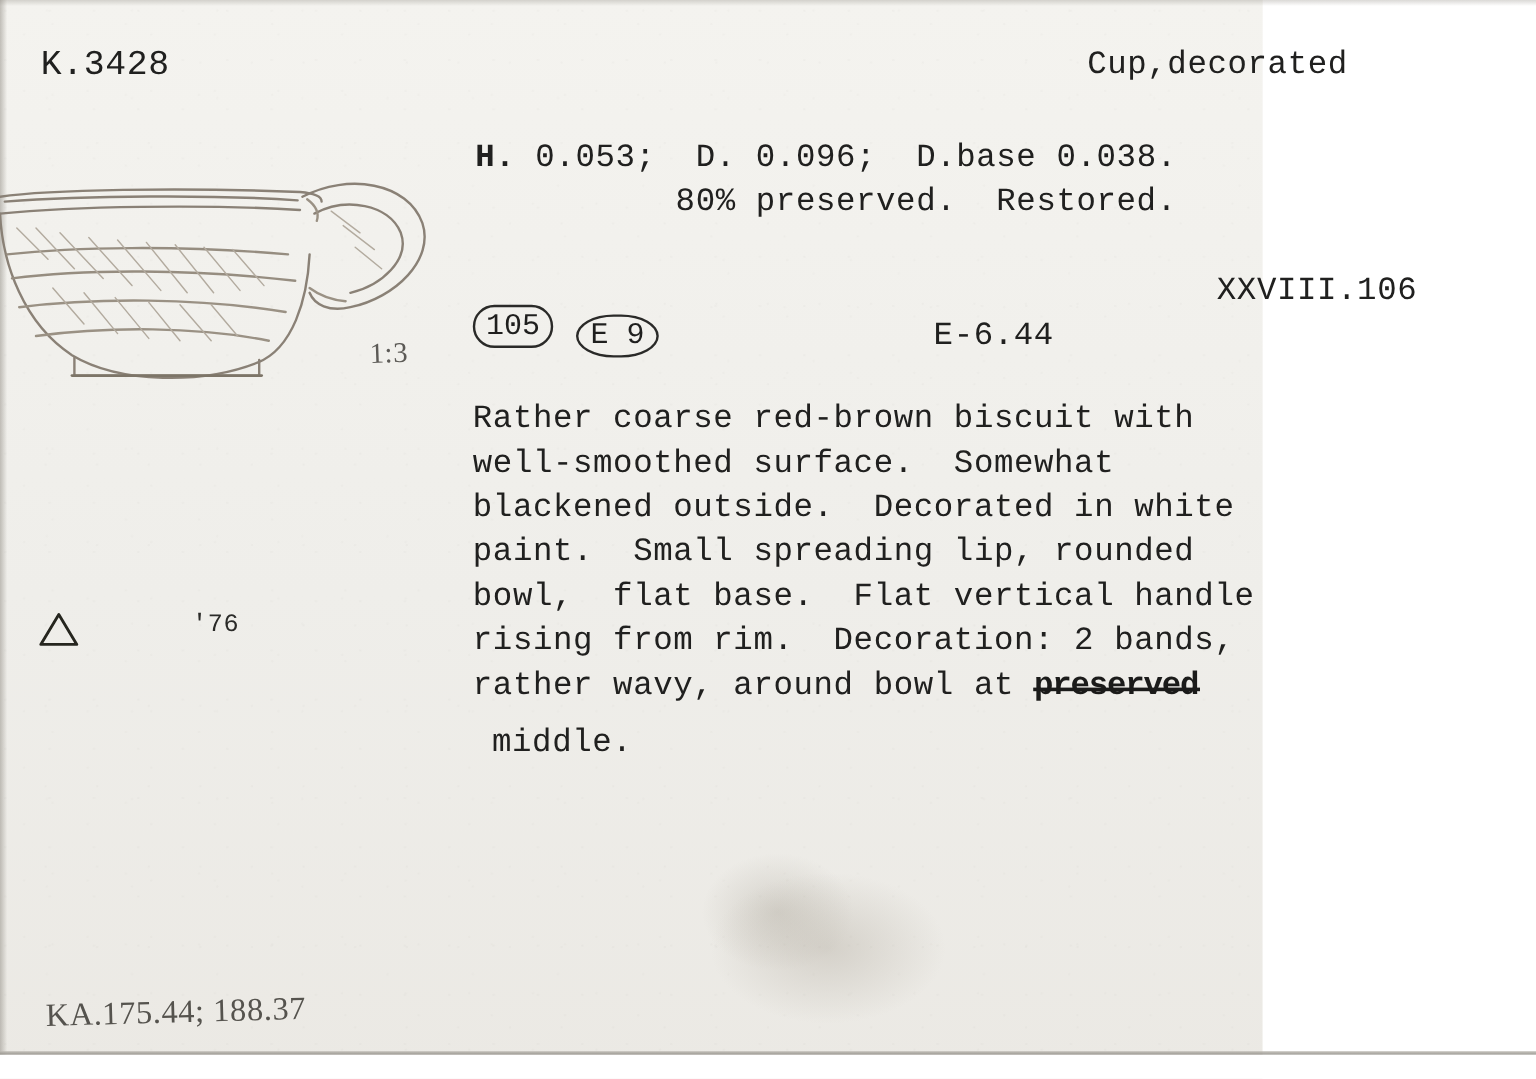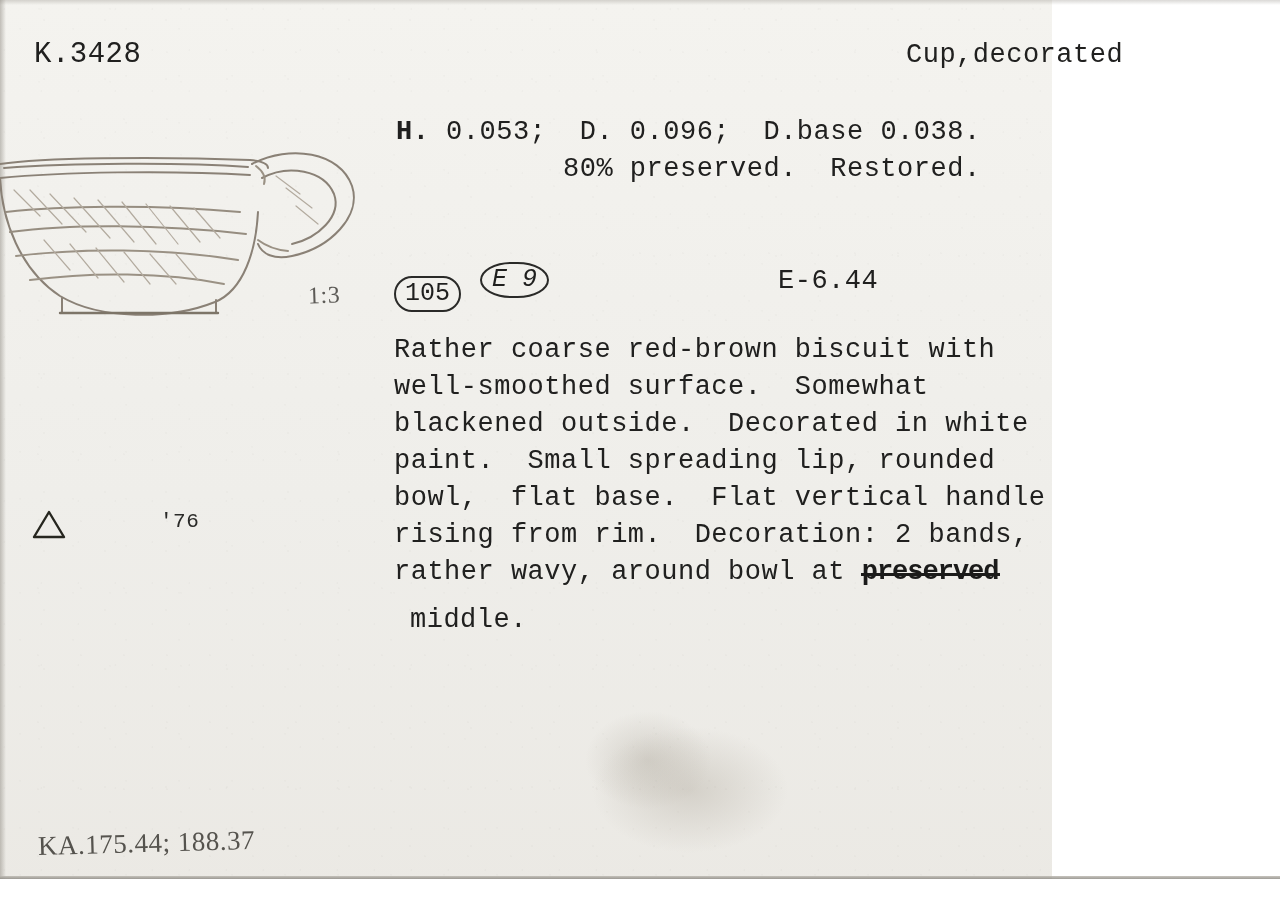--- a/index.html
+++ b/index.html
@@ -163,22 +163,22 @@
   .circled {
     position: absolute;
     font-family: "Liberation Mono", monospace;
     font-size: 25px;
     color: #1f1f1e;
     border: 2px solid #2a2a28;
     border-radius: 22px;
     padding: 1px 9px 2px 9px;
     white-space: pre;
   }
-  #circ-105 { left: 394px; top: 276px; }
-  #circ-e9  { left: 480px; top: 262px; border-radius: 50%/55%; padding: 1px 10px 2px 10px; font-style: italic; }
+  #circ-105 { left: 394px; top: 254px; }
+  #circ-e9  { left: 480px; top: 262px; border-radius: 50%/55%; padding: 1px 10px 2px 10px; }
 
   
   #triangle {
     position: absolute;
     left: 32px; top: 512px;
     width: 0; height: 0;
     border-left: 15px solid transparent;
     border-right: 15px solid transparent;
     border-bottom: 26px solid transparent;
   }
@@ -199,20 +199,21 @@
   <div id="grain"></div>
   <div id="top-edge"></div>
   <div id="left-edge"></div>
 
   <div class="typed" id="cat-no">K.3428</div>
   <div class="typed" id="title">Cup,decorated</div>
 
   <div class="typed" id="dims"><b>H.</b><span> 0.053;  D. 0.096;  D.base 0.038.</span>
 <span>80% preserved.  Restored.</span></div>
 
+  <div class="typed" id="plate">XXVIII.106</div>
   <div class="typed" id="field-no">E-6.44</div>
 
   <div class="circled" id="circ-105">105</div>
   <div class="circled" id="circ-e9">E 9</div>
 
   <div class="typed" id="desc"><span>Rather coarse red-brown biscuit with
 well-smoothed surface.  Somewhat
 blackened outside.  Decorated in white
 paint.  Small spreading lip, rounded
 bowl,  flat base.  Flat vertical handle

